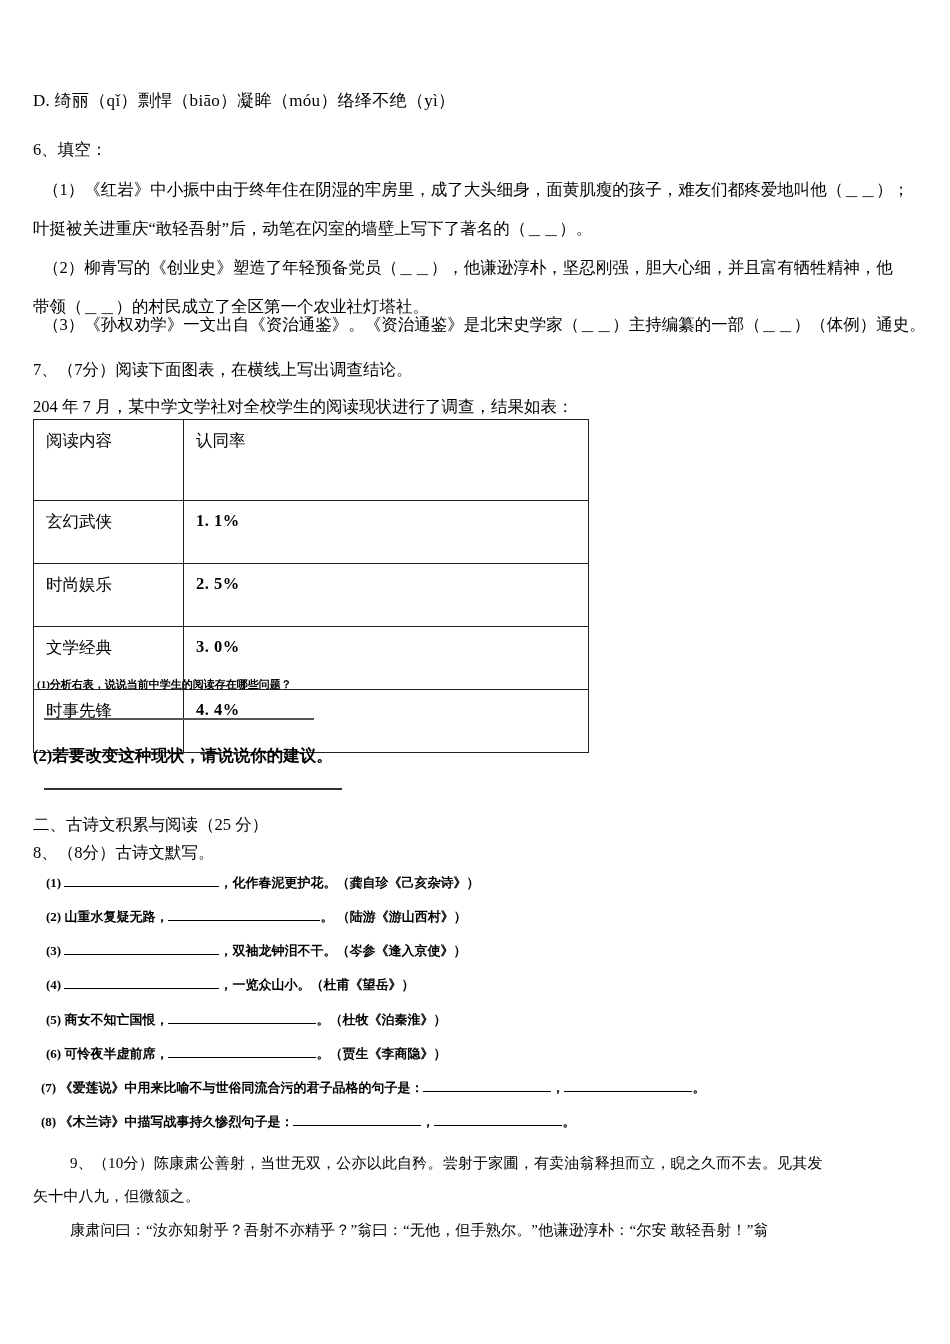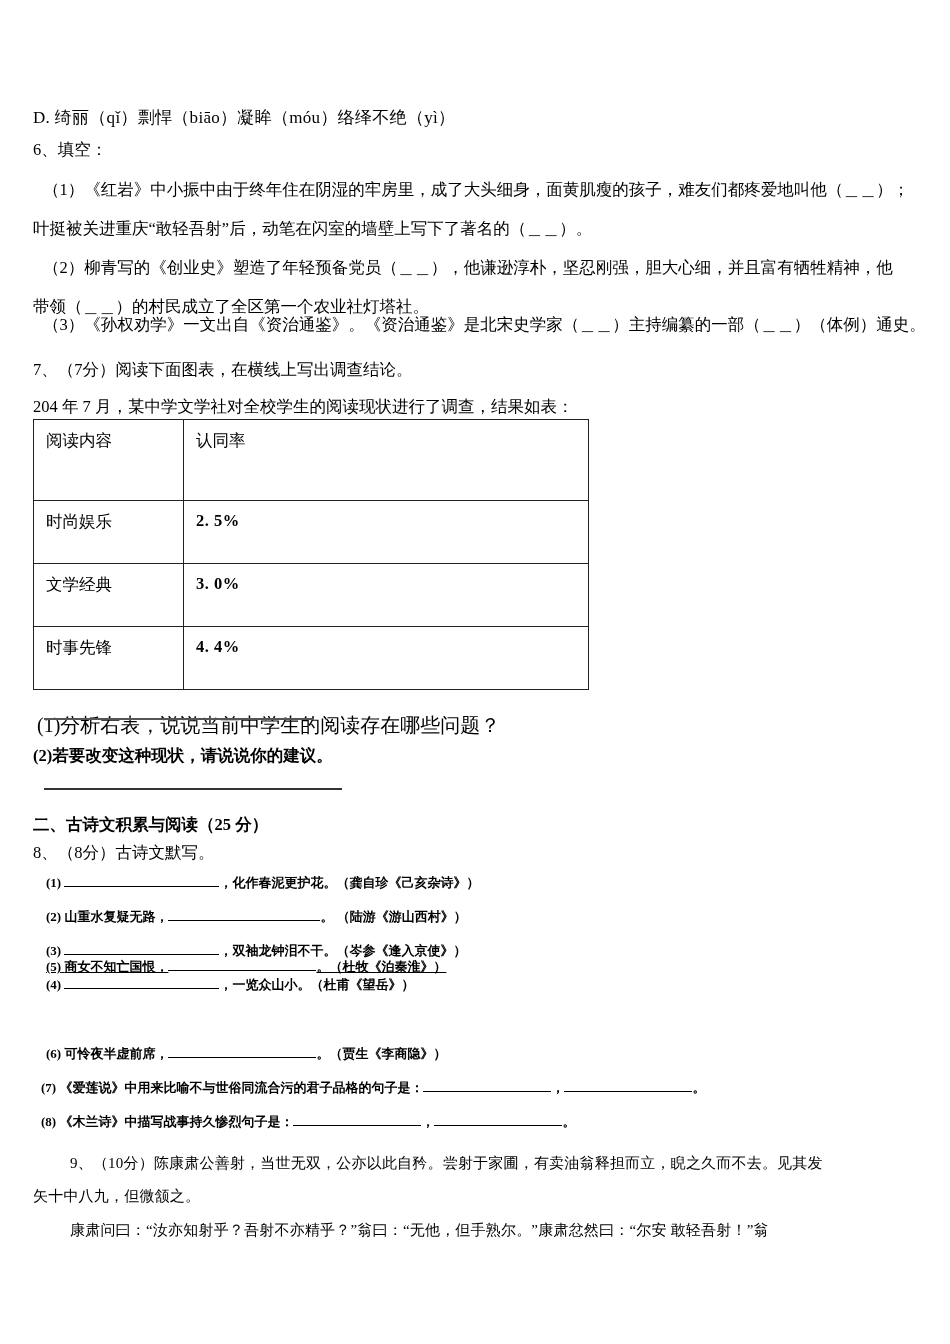--- a/index.html
+++ b/index.html
@@ -18,32 +18,32 @@
   .page {
     position: relative;
     width: 950px;
     height: 1344px;
     padding: 0;
     box-sizing: border-box;
   }
   .serif-cn {
     font-family: "Liberation Serif", "DejaVu Serif", serif;
   }
-  .bold { font-weight: bold; }
+  .bold { font-weight: normal; }
 
   
   .line {
     position: absolute;
     white-space: nowrap;
     line-height: 1.1;
   }
 
   
   #opt-d {
-    left: 33px; top: 109px;
+    left: 33px; top: 92px;
     font-size: 17px;
     letter-spacing: 0.3px;
     font-family: "Liberation Serif", "DejaVu Serif", serif;
   }
 
   
   #q6-head { left: 33px; top: 141px; font-size: 16.5px; }
 
   #q6-1a { left: 43px; top: 181px; font-size: 16.5px; }
   #q6-1b { left: 33px; top: 220px; font-size: 16.5px; }
@@ -70,21 +70,21 @@
     font-family: "Liberation Serif", "DejaVu Serif", serif;
     vertical-align: top;
     height: 40px;
   }
   .survey-table td.col1 { width: 137px; }
   .survey-table td.col2 { width: 392px; }
   .survey-table tr:first-child td { height: 58px; }
   .pctcell { font-weight: bold; letter-spacing: 0.5px; }
 
   
-  #q7-q1 { left: 37px; top: 678px; font-size: 20px; font-weight: normal; margin-top: 36px; }
+  #q7-q1 { left: 37px; top: 678px; font-size: 11px; font-weight: bold; }
   #q7-blank1 {
     position: absolute;
     left: 44px; top: 718px;
     width: 270px; height: 0;
     border-bottom: 2.2px solid #555555;
   }
   #q7-q2 { left: 33px; top: 747px; font-size: 16.5px; font-weight: bold; }
   #q7-blank2 {
     position: absolute;
     left: 44px; top: 788px;
@@ -94,21 +94,21 @@
 
   
   #sec2-head { left: 33px; top: 816px; font-size: 16.5px; }
   #q8-head   { left: 33px; top: 844px; font-size: 16.5px; }
 
   .dict { position: absolute; font-size: 13px; font-weight: bold; white-space: nowrap; }
   #d1 { left: 46px; top: 874px; }
   #d2 { left: 46px; top: 908px; }
   #d3 { left: 46px; top: 942px; }
   #d4 { left: 46px; top: 976px; }
-  #d5 { left: 46px; top: 958px; text-decoration: underline; }
+  #d5 { left: 46px; top: 1011px; }
   #d6 { left: 46px; top: 1045px; }
   #d7 { left: 41px; top: 1079px; }
   #d8 { left: 41px; top: 1113px; }
 
   .ul-blank {
     display: inline-block;
     border-bottom: 1.6px solid #000;
     height: 0.95em;
     vertical-align: baseline;
   }
@@ -138,20 +138,24 @@
   <div class="line serif-cn" id="q7-head">7、（7分）阅读下面图表，在横线上写出调查结论。</div>
   <div class="line serif-cn" id="q7-sub">204 年 7 月，某中学文学社对全校学生的阅读现状进行了调查，结果如表：</div>
 
   <table class="survey-table">
     <tbody>
       <tr>
         <td class="col1">阅读内容</td>
         <td class="col2">认同率</td>
       </tr>
       <tr>
+        <td class="col1">玄幻武侠</td>
+        <td class="col2 pctcell">1. 1%</td>
+      </tr>
+      <tr>
         <td class="col1">时尚娱乐</td>
         <td class="col2 pctcell">2. 5%</td>
       </tr>
       <tr>
         <td class="col1">文学经典</td>
         <td class="col2 pctcell">3. 0%</td>
       </tr>
       <tr>
         <td class="col1">时事先锋</td>
         <td class="col2 pctcell">4. 4%</td>
@@ -203,15 +207,15 @@
     <span>《爱莲说》中用来比喻不与世俗同流合污的君子品格的句子是：</span><span class="ul-blank" style="width:128px"></span><span>，</span><span class="ul-blank" style="width:128px"></span><span>。</span>
   </div>
 
   <div class="dict serif-cn" id="d8">
     <span>(8)</span>
     <span>《木兰诗》中描写战事持久惨烈句子是：</span><span class="ul-blank" style="width:128px"></span><span>，</span><span class="ul-blank" style="width:128px"></span><span>。</span>
   </div>
 
   <div class="line serif-cn" id="q9-a">9、（10分）陈康肃公善射，当世无双，公亦以此自矜。尝射于家圃，有卖油翁释担而立，睨之久而不去。见其发</div>
   <div class="line serif-cn" id="q9-b">矢十中八九，但微颔之。</div>
-  <div class="line serif-cn" id="q9-c">康肃问曰：“汝亦知射乎？吾射不亦精乎？”翁曰：“无他，但手熟尔。”康肃忿然曰：“尔安 敢轻吾射！”翁</div>
+  <div class="line serif-cn" id="q9-c">康肃问曰：“汝亦知射乎？吾射不亦精乎？”翁曰：“无他，但手熟尔。”他谦逊淳朴：“尔安 敢轻吾射！”翁</div>
 
 </div>
 
 </body></html>

